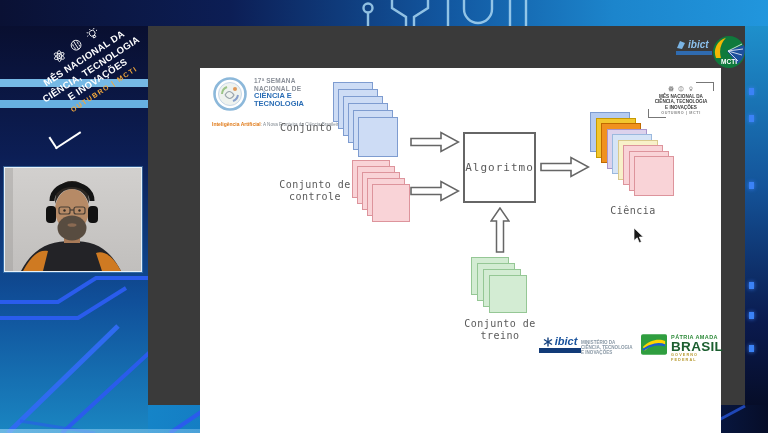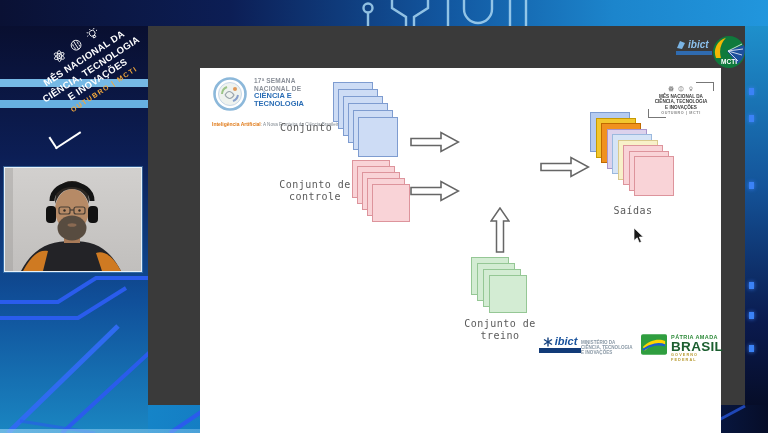--- a/index.html
+++ b/index.html
@@ -313,26 +313,29 @@
         <div class="sq" style="left: 33px; top: 33px; width: 40px; height: 40px; background: rgb(249, 211, 215); border: 1.2px solid rgb(221, 148, 156);"></div>
         <div class="sq" style="left: 38.5px; top: 38.5px; width: 40px; height: 40px; background: rgb(249, 211, 215); border: 1.2px solid rgb(221, 148, 156);"></div>
         <div class="sq" style="left: 44px; top: 44px; width: 40px; height: 40px; background: rgb(249, 211, 215); border: 1.2px solid rgb(221, 148, 156);"></div>
       </div>
 
     <div class="lbl mono" style="left:80px;top:54px;width:52px">Conjunto</div>
     <div class="lbl mono" style="left:76px;top:111px;width:78px">
       <div>Conjunto de</div>
       <div>controle</div>
     </div>
-    <div class="lbl mono" style="left:400px;top:137px;width:66px">Saídas</div>
+    <div class="lbl mono" style="left:400px;top:137px;width:66px">Ciência</div>
     <div class="lbl mono" style="left:260px;top:250px;width:80px">
       <div>Conjunto de</div>
       <div>treino</div>
     </div>
 
+    <div class="abs algobox mono">
+      <span>Algoritmo</span>
+    </div>
 
     <svg class="abs" style="left:210px;top:63px" width="50" height="22" viewBox="0 0 50 22">
       <polygon points="1,7.5 31,7.5 31,1.5 48.5,11 31,20.5 31,14.5 1,14.5" fill="#fff" stroke="#666" stroke-width="1.6"></polygon>
     </svg>
     <svg class="abs" style="left:210px;top:112px" width="50" height="22" viewBox="0 0 50 22">
       <polygon points="1,7.5 31,7.5 31,1.5 48.5,11 31,20.5 31,14.5 1,14.5" fill="#fff" stroke="#666" stroke-width="1.6"></polygon>
     </svg>
     <svg class="abs" style="left:340px;top:88px" width="50" height="22" viewBox="0 0 50 22">
       <polygon points="1,7.5 31,7.5 31,1.5 48.5,11 31,20.5 31,14.5 1,14.5" fill="#fff" stroke="#666" stroke-width="1.6"></polygon>
     </svg>

